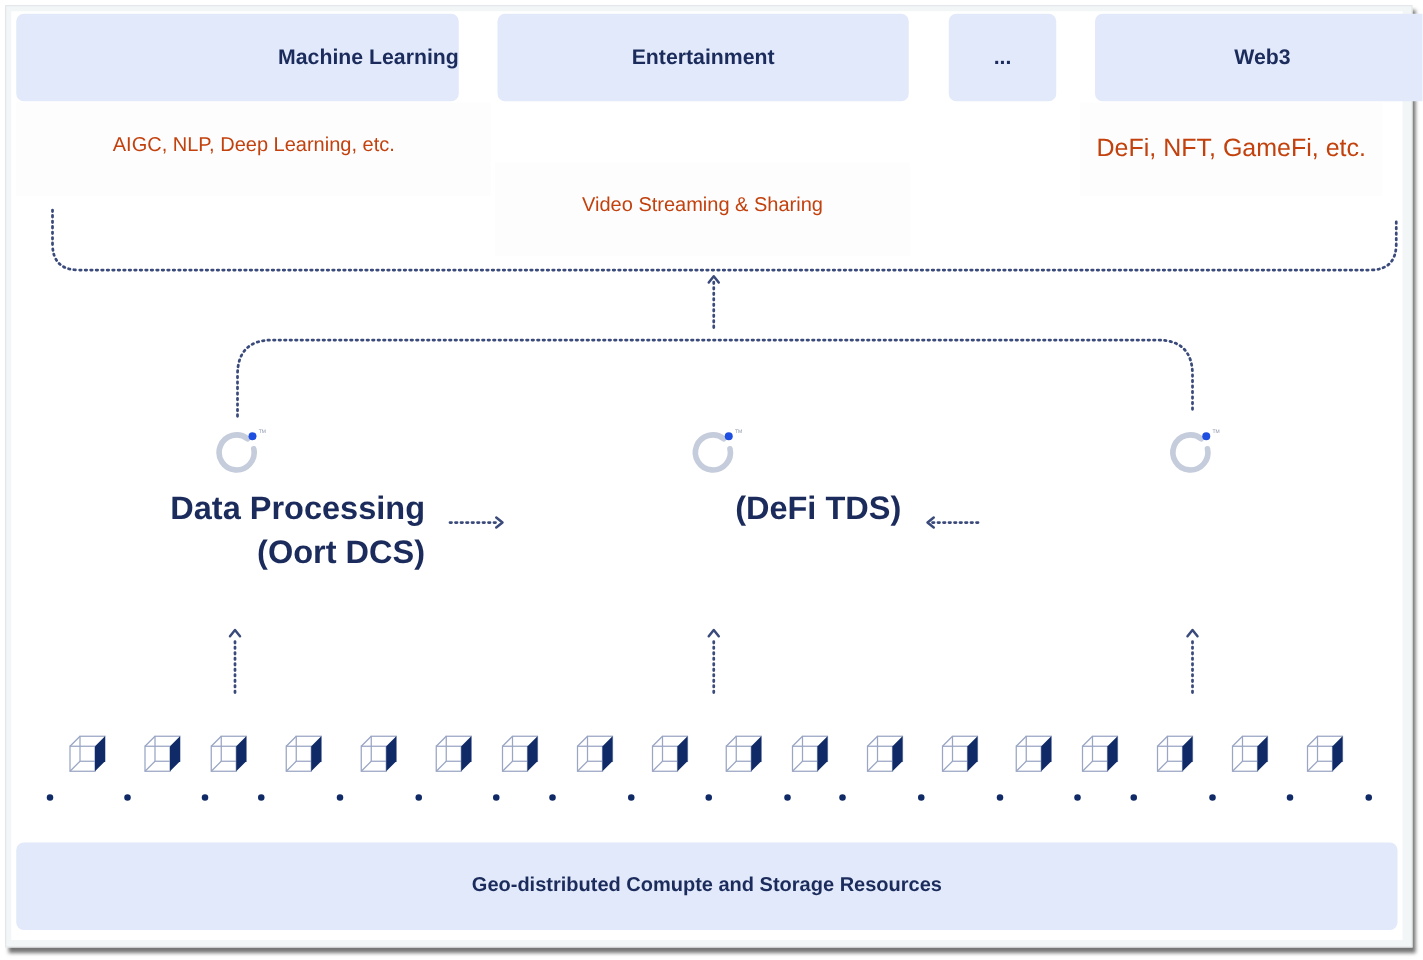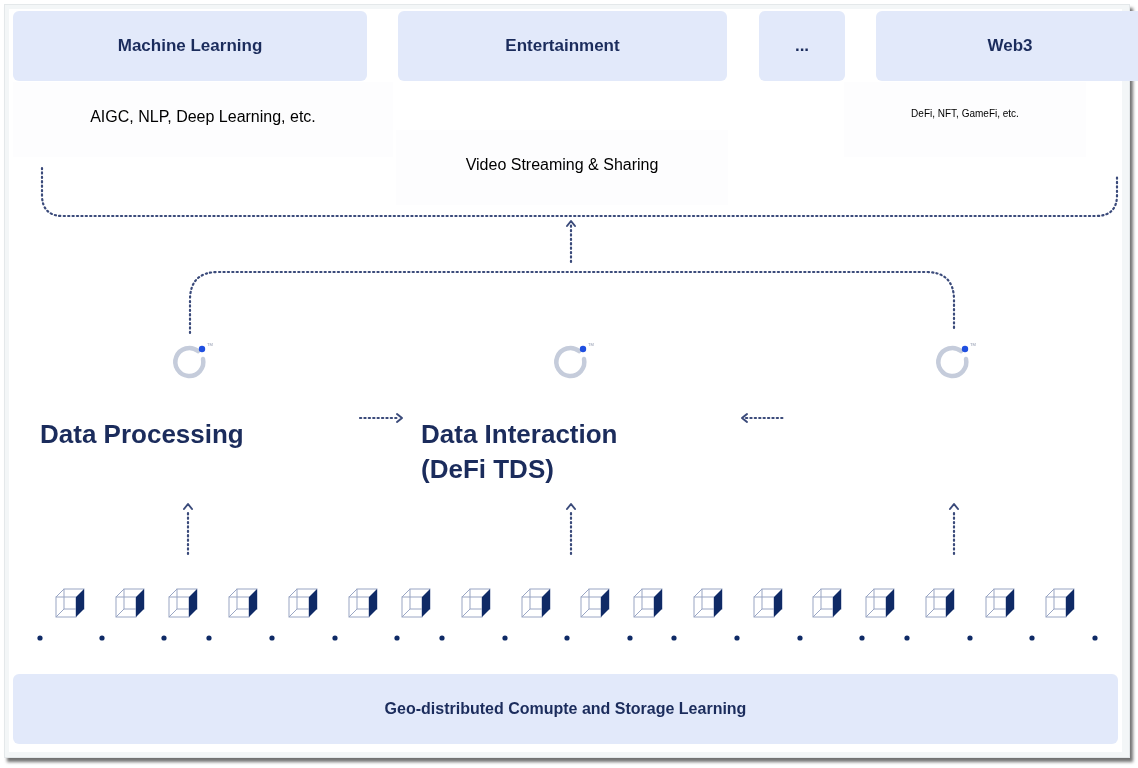--- a/index.html
+++ b/index.html
@@ -16,59 +16,59 @@
     position: absolute; left: 9px; top: 9px; width: 1113px; height: 743px; background: #ffffff;
   }
   .header-box {
     position: absolute; top: 11px; height: 70px; background: #e2e9fa; border-radius: 6px;
     display: flex; align-items: center; justify-content: center;
     color: #1b2c5c; font-weight: bold; font-size: 17px;
   }
   .sub-col {
     position: absolute; top: 82px; height: 75px; background: #fdfdfe;
     display: flex; justify-content: center; padding-top: 26px; box-sizing: border-box;
-    color: #000000; font-size: 16px;
+    color: #c2410c; font-size: 16px;
   }
   .layer {
-    position: absolute; text-align: left; color: #1b2c5c; font-weight: bold;
-    font-size: 26px; line-height: 35px; width: 300px; margin-top: 28px;
+    position: absolute; text-align: right; color: #1b2c5c; font-weight: bold;
+    font-size: 26px; line-height: 35px; width: 300px;
   }
   .bottom-box {
     position: absolute; left: 13px; top: 674px; width: 1105px; height: 70px;
     background: #e2e9fa; border-radius: 6px; display: flex; align-items: center; justify-content: center;
     color: #1b2c5c; font-weight: bold; font-size: 16px;
   }
   svg.overlay { position: absolute; left: 0; top: 0; }
 </style>
 </head>
 <body>
 
 <div class="frame"></div>
 <div class="canvas"></div>
 
-<div class="header-box" style="left:13px;width:354px;">
+<div class="header-box" style="left:13px;width:354px;justify-content:flex-end;">
   <span>Machine Learning</span>
 </div>
 <div class="header-box" style="left:398px;width:329px;text-align:center;">
   <span>Entertainment</span>
 </div>
 <div class="header-box" style="left:759px;width:86px;">
   <span>...</span>
 </div>
 <div class="header-box" style="left:876px;width:268px;">
   <span>Web3</span>
 </div>
 
 <div class="sub-col" style="left:13px;width:380px;">
   <span>AIGC, NLP, Deep Learning, etc.</span>
 </div>
 <div class="sub-col" style="left:396px;width:332px;margin-top:48px;">
   <span>Video Streaming &amp; Sharing</span>
 </div>
-<div class="sub-col" style="left:844px;width:242px;font-size:10px;">
+<div class="sub-col" style="left:864px;width:242px;font-size:20px;">
   <span>DeFi, NFT, GameFi, etc.</span>
 </div>
 
 <svg class="overlay" width="1138" height="768">
   <g fill="none" stroke="#3a4a7a" stroke-width="2.2" stroke-dasharray="1.2 3.2" stroke-linecap="round">
 
     <path d="M42 168 V195 Q42 216 63 216 H1096 Q1117 216 1117 195 V175"></path>
 
     <path d="M571 262 V225"></path>
 
@@ -234,23 +234,23 @@
       <circle cx="862" cy="638" r="2.6" fill="#0f2a66"></circle>
       <circle cx="907" cy="638" r="2.6" fill="#0f2a66"></circle>
       <circle cx="970" cy="638" r="2.6" fill="#0f2a66"></circle>
       <circle cx="1032" cy="638" r="2.6" fill="#0f2a66"></circle>
       <circle cx="1095" cy="638" r="2.6" fill="#0f2a66"></circle>
     </g>
 </svg>
 
 <div class="layer" style="left:40px;top:389px;">
   <div>Data Processing</div>
+  <div>(Oort DCS)</div>
 </div>
 <div class="layer" style="left:421px;top:389px;">
-  <div>Data Interaction</div>
   <div>(DeFi TDS)</div>
 </div>
 <div class="layer" style="left:802px;top:389px;">
 </div>
 
 <div class="bottom-box">
-  <span>Geo-distributed Comupte and Storage Learning</span>
+  <span>Geo-distributed Comupte and Storage Resources</span>
 </div>
 
 </body></html>

